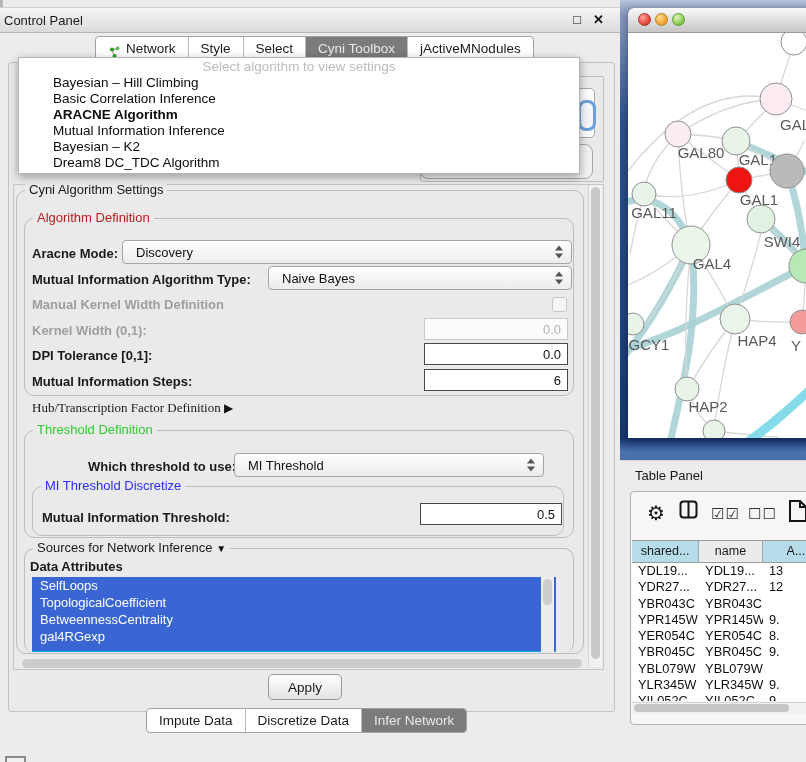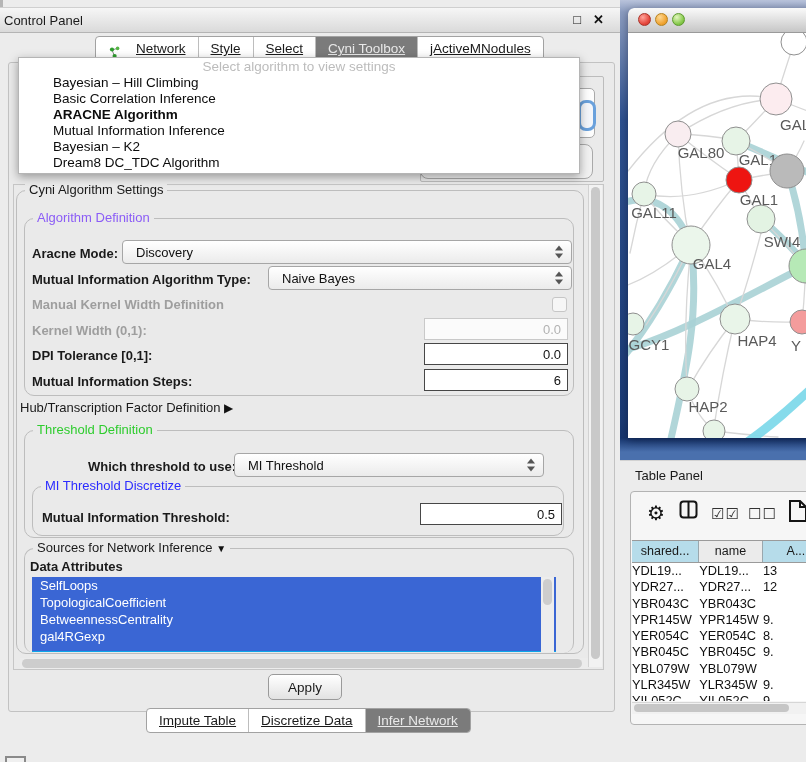--- a/index.html
+++ b/index.html
@@ -7,21 +7,21 @@
         font-family:"Liberation Sans",sans-serif;color:#1a1a1a;}
   
   .cp-header{position:absolute;left:0;top:7px;width:620px;height:24px;
     background:linear-gradient(#f6f6f6,#dadada);border-top:1px solid #cfcfcf;border-bottom:1px solid #b4b4b4;
     display:flex;align-items:center;}
   .cp-title{font-size:13px;margin-left:4px;}
   .cp-btns{position:absolute;right:16px;top:0;height:24px;display:flex;align-items:center;gap:12px;}
   .cp-btn{font-size:13px;font-weight:bold;color:#111;line-height:24px;cursor:default;}
   .topmark{position:absolute;left:0;top:0;width:3px;height:7px;background:#b5b5b5;}
   .tabbar{position:absolute;display:inline-flex;background:#fff;border:1px solid #a2a2a2;border-radius:4px;overflow:hidden;height:24px;}
-  .tabbar .seg{display:flex;align-items:center;gap:15px;padding:0 12px;font-size:13.5px;line-height:24px;border-left:1px solid #bdbdbd;white-space:nowrap;text-decoration:underline;}
+  .tabbar .seg{display:flex;align-items:center;gap:5px;padding:0 12px;font-size:13.5px;line-height:24px;border-left:1px solid #bdbdbd;white-space:nowrap;}
   .tabbar .seg:first-child{border-left:none;}
   .tabbar .seg.sel{background:#7b7b7b;color:#e9e9e9;}
   .top-tabs{left:95px;top:36px;}
   .bottom-tabs{left:146px;top:708px;height:23px;}
   .bottom-tabs .seg{line-height:23px;}
   .content-panel{position:absolute;left:8px;top:62px;width:605px;height:648px;background:#eaeaea;
     border:1px solid #c2c2c2;border-radius:3px;}
   
   .frag-grp{position:absolute;left:420px;top:76px;width:182px;height:104px;border:1px solid #bcbcbc;border-radius:2px;}
   .frag-combo1{position:absolute;left:430px;top:88px;width:163px;height:48px;background:#fdfdfd;border:1px solid #a9a9a9;border-radius:5px;}
@@ -82,21 +82,21 @@
   .gear{left:16px;font-size:20px;line-height:22px;}
   .checks{left:80px;font-size:15px;letter-spacing:1px;line-height:24px;color:#333;}
   .unchecks{left:117px;font-size:15px;letter-spacing:1px;line-height:24px;color:#333;}
   .tbl{position:absolute;left:1px;top:48px;width:198px;font-size:12.8px;}
   .thead{display:flex;border-top:1px solid #9a9a9a;border-bottom:1px solid #9a9a9a;}
   .th{height:21px;line-height:21px;text-align:center;font-size:12.5px;background:#ebebeb;border-right:1px solid #9aa7ad;
       box-sizing:border-box;overflow:hidden;white-space:nowrap;}
   .th-sel{background:#b6dcea;}
   .tbody{height:138px;overflow:hidden;background:#fff;}
   .tr{display:flex;height:16.3px;line-height:16.3px;}
-  .td{box-sizing:border-box;overflow:hidden;white-space:nowrap;color:#101010;}
+  .td{padding-left:6px;box-sizing:border-box;overflow:hidden;white-space:nowrap;color:#101010;}
   .tp-hscroll{position:absolute;left:1px;top:210px;width:196px;height:11px;background:#f1f1f1;border-top:1px solid #d6d6d6;}
   .tp-hscroll .thumb{position:absolute;left:2px;top:1px;width:155px;height:8px;background:#c6c6c6;border-radius:4px;}
   .doc-ico{position:absolute;left:157px;top:7px;}
   .split-ico{position:absolute;left:48px;top:8px;}
 </style>
 </head>
 <body>
 
 <div class="page">
 
@@ -147,42 +147,42 @@
   <div class="viewport"></div>
   <div class="vscroll">
       <div class="thumb"></div>
     </div>
 
   <div class="grp" style="left:16px;top:190px;width:566px;height:462px;">
     <span class="leg">Cyni Algorithm Settings</span>
   </div>
 
   <div class="grp" style="left:24px;top:218px;width:548px;height:176px;">
-    <span class="leg" style="color:#8b5cf6;">Algorithm Definition</span>
+    <span class="leg" style="color:#b91c1c;">Algorithm Definition</span>
   </div>
   <span class="lbl" style="left:32px;top:246px;">Aracne Mode:</span>
   <div class="combo" style="left:122px;top:240px;width:450px;">
     <span>Discovery</span>
     <span class="spin"></span>
   </div>
   <span class="lbl" style="left:32px;top:272px;">Mutual Information Algorithm Type:</span>
   <div class="combo" style="left:268px;top:266px;width:304px;">
     <span>Naive Bayes</span>
     <span class="spin"></span>
   </div>
   <span class="lbl dis" style="left:32px;top:297px;">Manual Kernel Width Definition</span>
   <div class="checkbox" style="left:552px;top:297px;"></div>
   <span class="lbl dis" style="left:32px;top:323px;">Kernel Width (0,1):</span>
   <div class="field dis" style="left:424px;top:318px;width:144px;">0.0</div>
   <span class="lbl" style="left:32px;top:348px;">DPI Tolerance [0,1]:</span>
   <div class="field" style="left:424px;top:343px;width:144px;">0.0</div>
   <span class="lbl" style="left:32px;top:374px;">Mutual Information Steps:</span>
   <div class="field" style="left:424px;top:369px;width:144px;">6</div>
 
-  <span class="lbl plain" style="left:20px;top:400px;font-weight:normal;">
+  <span class="lbl plain" style="left:32px;top:400px;font-weight:normal;font-family:Liberation Serif, serif;">
     <span>Hub/Transcription Factor Definition</span>
     <span class="tri" style="font-size:12px;">▶</span>
   </span>
 
   <div class="grp" style="left:24px;top:430px;width:548px;height:106px;">
     <span class="leg" style="color:#2ecc2e;">Threshold Definition</span>
   </div>
   <span class="lbl" style="left:88px;top:459px;">Which threshold to use:</span>
   <div class="combo" style="left:234px;top:453px;width:310px;">
     <span>MI Threshold</span>
@@ -213,21 +213,21 @@
     </div>
 
   <div class="hscroll">
       <div class="thumb"></div>
     </div>
 
   <div class="apply-btn">Apply</div>
 
   <div class="tabbar bottom-tabs">
     <div class="seg">
-        <span>Impute Table</span>
+        <span>Impute Data</span>
       </div>
     <div class="seg">
         <span>Discretize Data</span>
       </div>
     <div class="seg sel">
         <span>Infer Network</span>
       </div>
   </div>
 
   <div class="popup">

